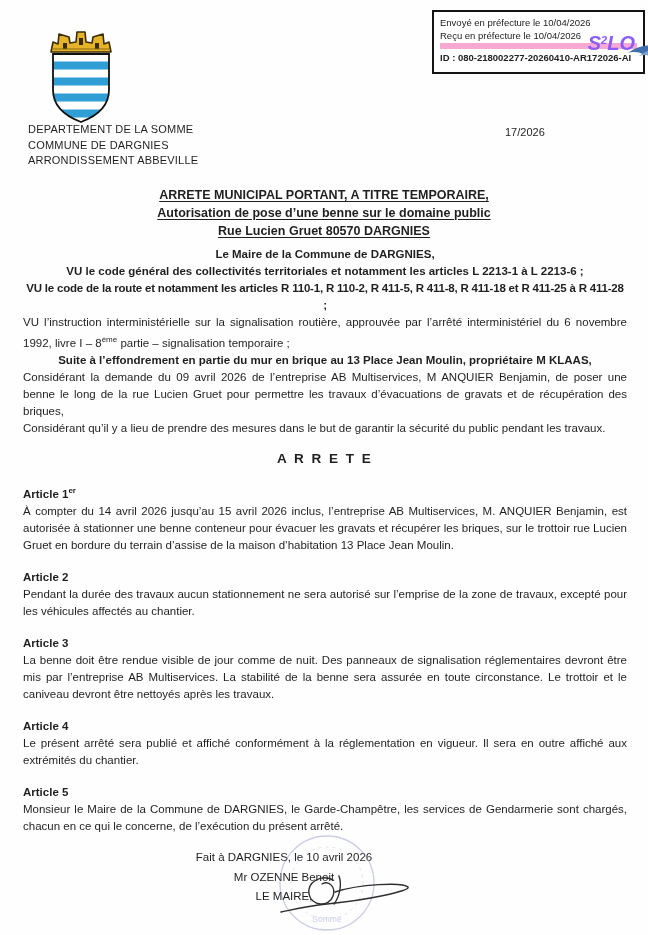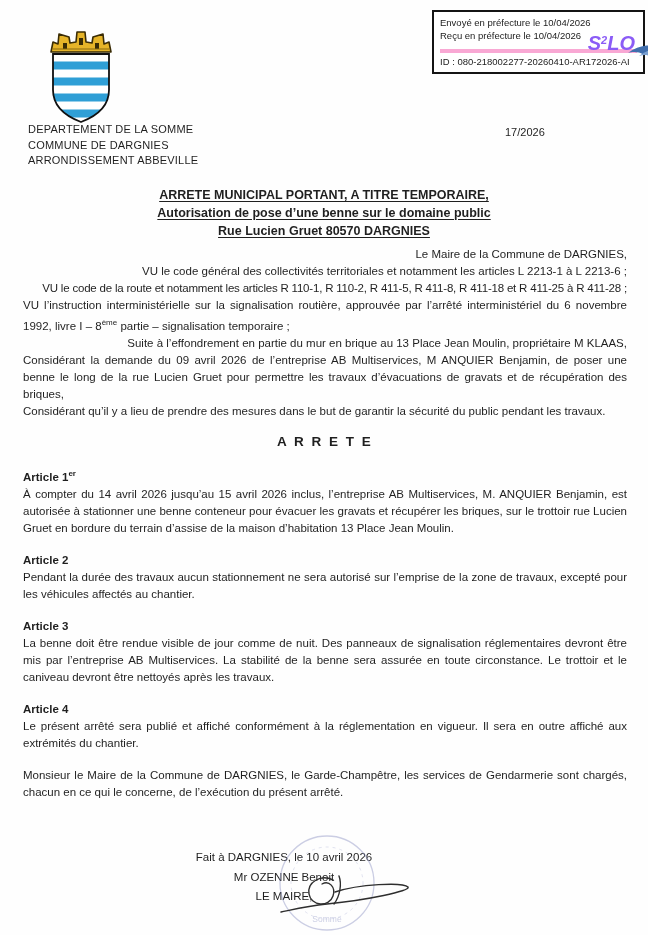--- a/index.html
+++ b/index.html
@@ -8,40 +8,40 @@
     position:relative; width:648px; height:935px; background:#fefefe;
     font-family:"Liberation Sans","DejaVu Sans",sans-serif; color:#1f1f1f;
     overflow:hidden;
   }
   
   .stamp-box {
     position:absolute; left:432px; top:10px; width:213px; height:64px;
     border:2px solid #141414; background:#fff; padding:4px 6px 4px 6px;
     font-size:9.5px; line-height:13.2px; color:#222;
   }
-  .stamp-box .id-line { border-top:4px solid #f9a8d4; margin-top:7px; padding-top:2px; }
+  .stamp-box .id-line { border-top:6px solid #f9a8d4; margin-top:1px; padding-top:2px;font-weight:bold; }
   .s2lo {
     position:absolute; right:8px; top:22px; font-size:20px; font-weight:bold;
     font-style:italic; letter-spacing:0px; color:#8b5cf6;
   }
   .s2lo sup { font-size:11px; vertical-align:6px; }
   .s2lo-swoosh { position:absolute; right:-32px; top:7px; }
   
   .arms { position:absolute; left:44px; top:30px; }
   
   .dept-block { position:absolute; left:28px; top:122px; font-size:11px; line-height:15.6px; letter-spacing:0.2px; }
   .doc-number { position:absolute; left:505px; top:126px; font-size:11px; }
   
   .title-block { position:absolute; left:0; top:186px; width:648px; text-align:center;
     font-weight:bold; font-size:12.5px; line-height:18px; }
   .title-block div { text-decoration:underline; text-underline-offset:2px;text-align:center; }
   
   .body-block { position:absolute; left:23px; top:246px; width:604px;
     font-size:11.5px; line-height:17px; text-align:justify; }
-  .line { text-align:right; }
+  .line { text-align:center;font-weight:bold; }
   .tight { letter-spacing:-0.2px; }
   .arrete-heading { text-align:center; font-weight:bold; font-size:13.5px;
     letter-spacing:2px; margin-top:13px; margin-bottom:12px; }
   .article { margin-top:15px; }
   .article:first-of-type { margin-top:0; }
   .article h3 { font-size:11.5px; font-weight:bold; line-height:17px; }
   sup { font-size:8px; }
   
   .closing-block { position:absolute; left:0; top:848px; width:568px; text-align:center;
     font-size:11.5px; line-height:19.5px; }
@@ -128,20 +128,21 @@
       <h3>Article 3</h3>
       <div>La benne doit être rendue visible de jour comme de nuit. Des panneaux de signalisation réglementaires devront être mis par l’entreprise AB Multiservices. La stabilité de la benne sera assurée en toute circonstance. Le trottoir et le caniveau devront être nettoyés après les travaux.</div>
     </div>
 
     <div class="article">
       <h3>Article 4</h3>
       <div>Le présent arrêté sera publié et affiché conformément à la réglementation en vigueur. Il sera en outre affiché aux extrémités du chantier.</div>
     </div>
 
     <div class="article">
+      <h3>Article 5</h3>
       <div>Monsieur le Maire de la Commune de DARGNIES, le Garde-Champêtre, les services de Gendarmerie sont chargés, chacun en ce qui le concerne, de l’exécution du présent arrêté.</div>
     </div>
   </div>
 
   <div class="closing-block">
     <div>Fait à DARGNIES, le 10 avril 2026</div>
     <div>Mr OZENNE Benoit</div>
     <div>LE MAIRE,</div>
   </div>
 

